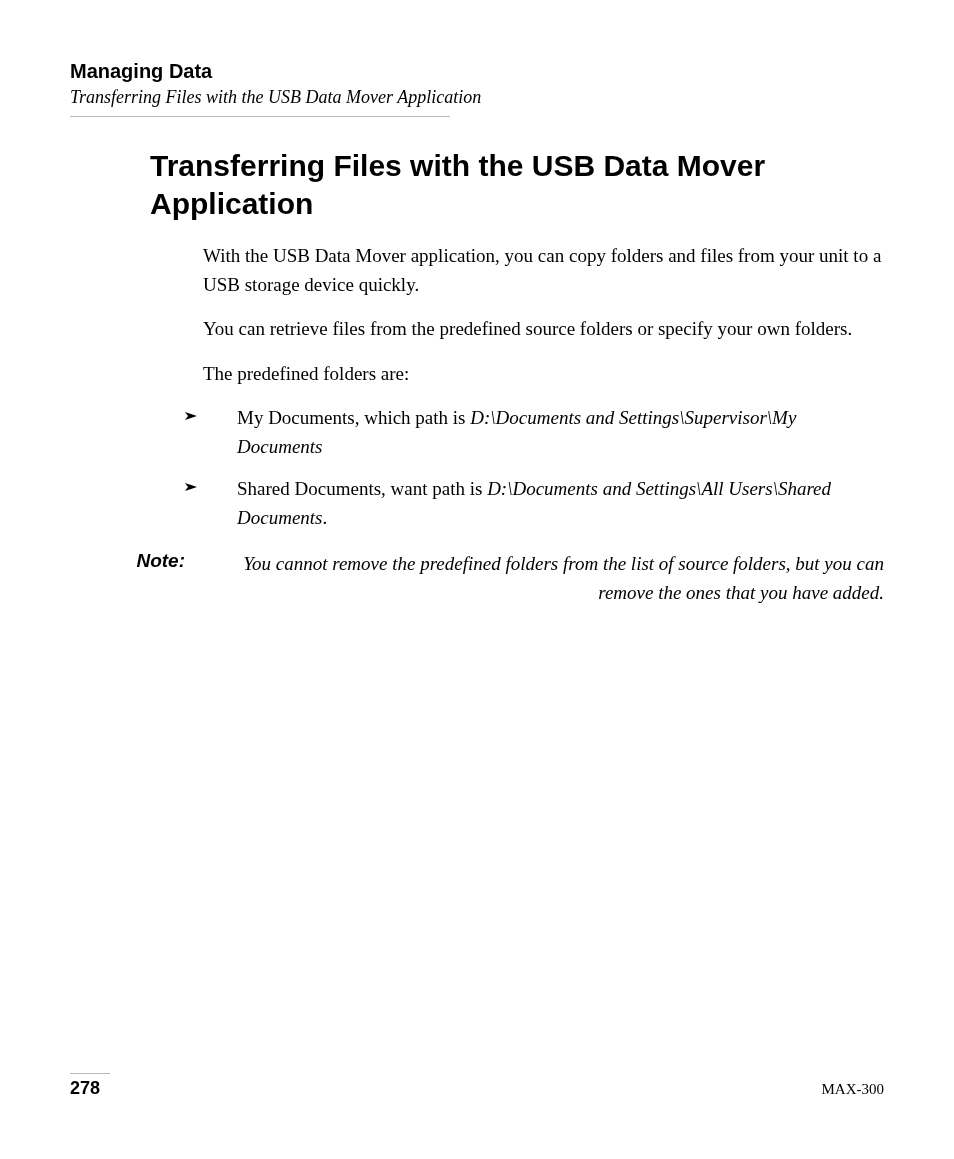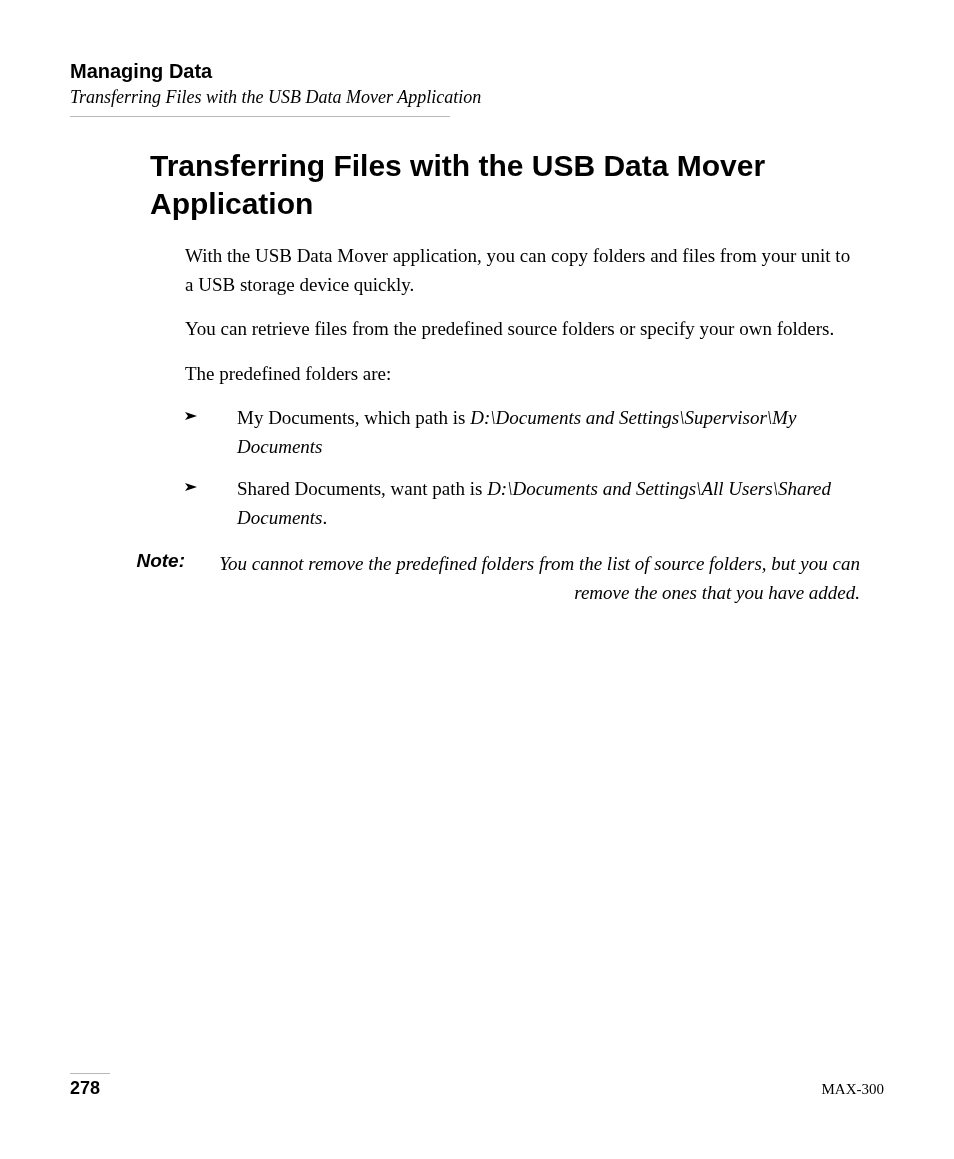--- a/index.html
+++ b/index.html
@@ -7,21 +7,21 @@
     padding: 0;
     background: #ffffff;
     font-family: "Palatino Linotype", "Book Antiqua", Palatino, Georgia, serif;
     color: #000;
     width: 954px;
     height: 1159px;
     position: relative;
     box-sizing: border-box;
   }
   .page {
-    padding: 60px 94px 0 70px;
+    padding: 60px 70px 0 70px;
     box-sizing: border-box;
   }
   .header-block {
     margin-bottom: 30px;
   }
   .chapter-title {
     font-family: "Segoe UI", Arial, sans-serif;
     font-weight: 700;
     font-size: 20px;
     margin: 0 0 4px 0;
@@ -45,21 +45,21 @@
     margin: 30px 0 20px 80px;
     max-width: 720px;
   }
   .body-text {
     margin-left: 115px;
     max-width: 700px;
   }
   .body-text p {
     font-size: 19px;
     line-height: 1.5;
-    margin: 0 0 16px 0;
+    margin: 0 0 16px 18px;
   }
   .bullet-list {
     list-style: none;
     padding: 0;
     margin: 0 0 18px 0;
   }
   .bullet-list li {
     display: flex;
     align-items: flex-start;
     font-size: 19px;

